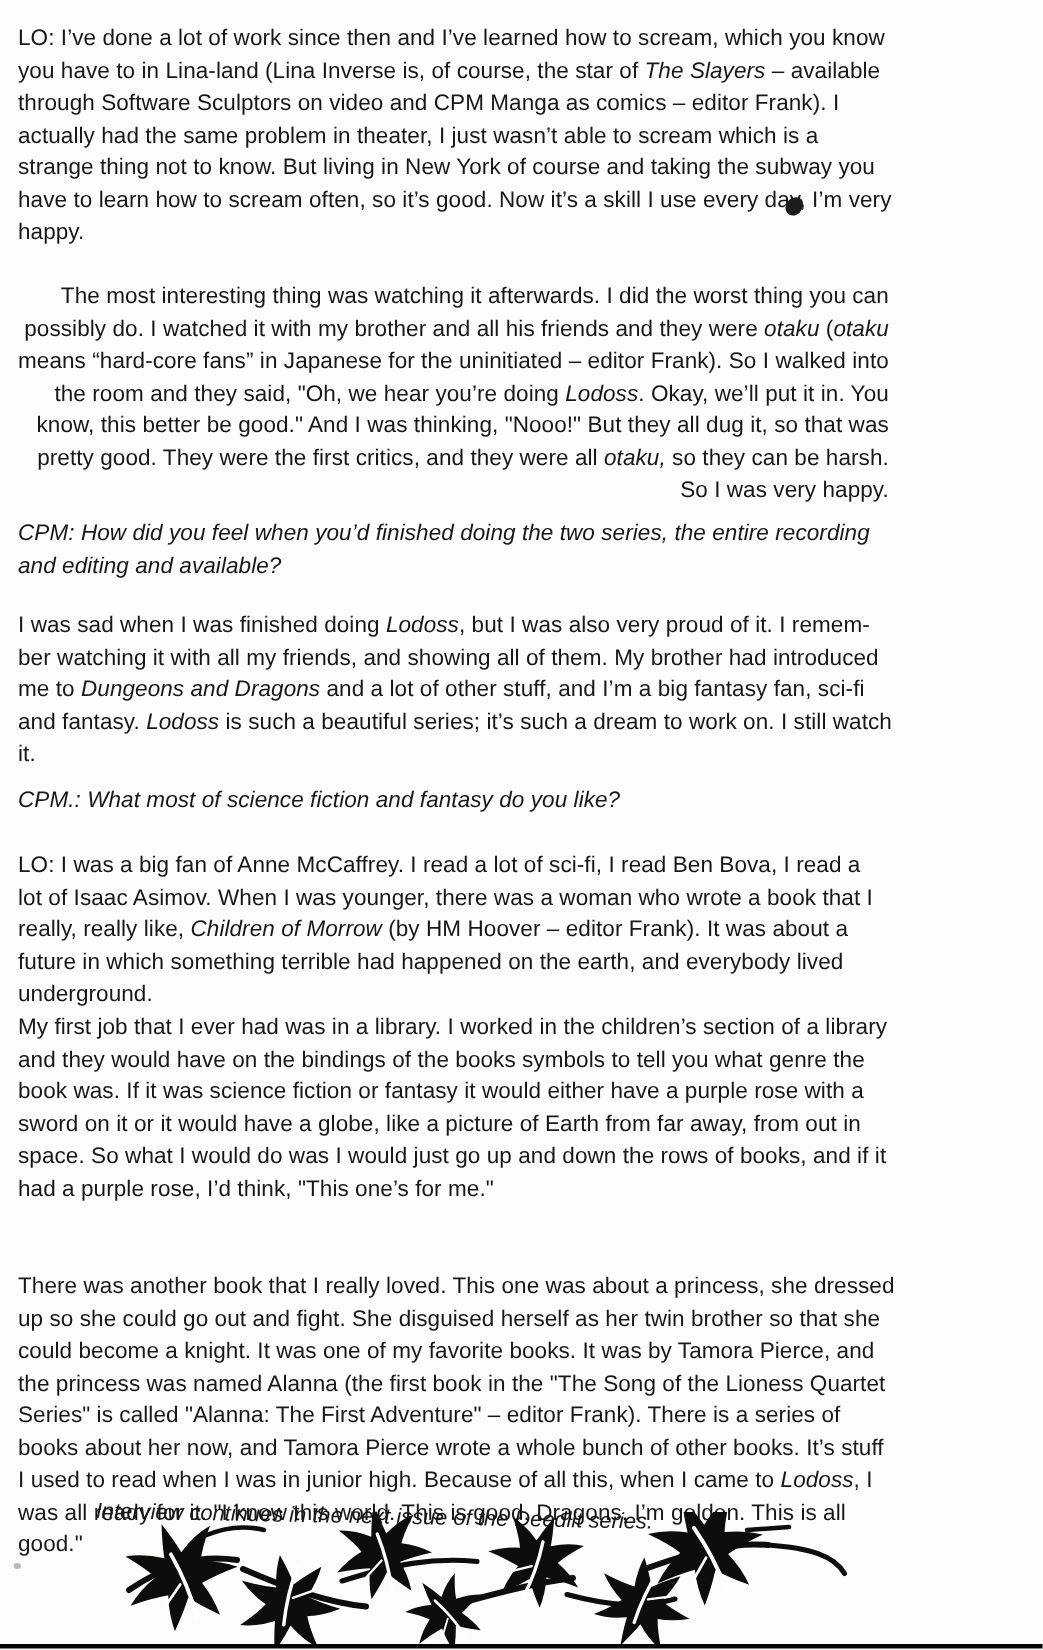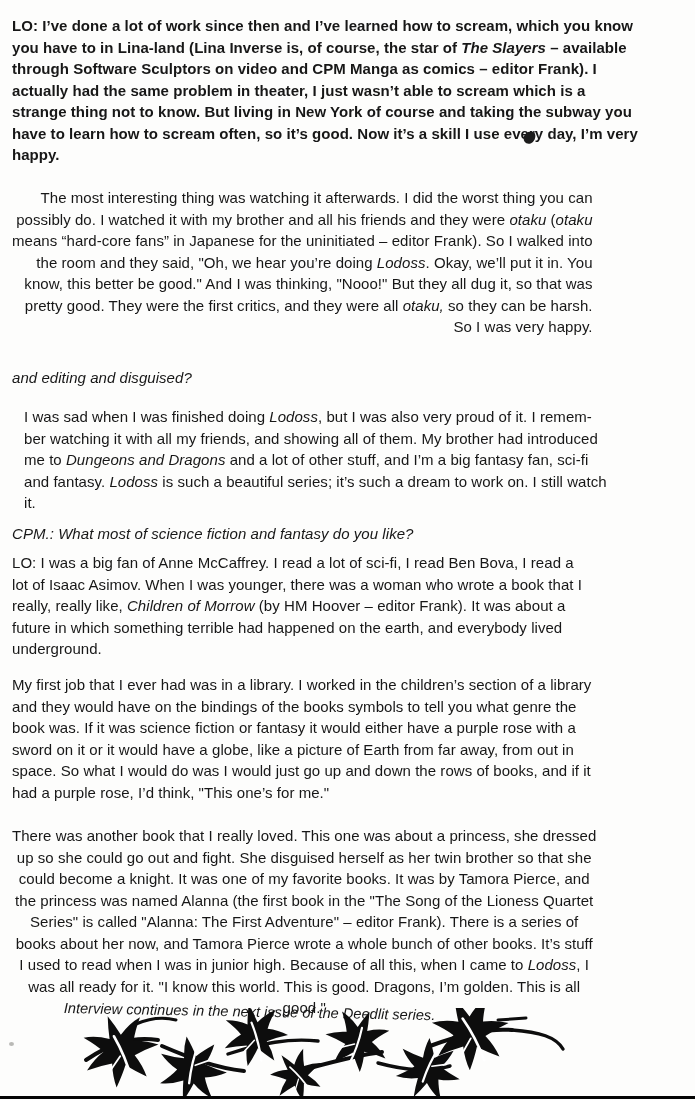--- a/index.html
+++ b/index.html
@@ -15,28 +15,28 @@
   .para{
     position:absolute;
     left:12px;
     margin:0;
     font-size:15px;
     line-height:21.5px;
     letter-spacing:.05px;
     white-space:nowrap;
   }
   .it{font-style:italic;}
-  .p1{top:15px;font-weight:bold;}
+  .p1{top:15px;}
   .p2{top:187px;text-align:right;}
   .p3{top:345px;}
-  .p4{top:406px;margin-left:12px;}
+  .p4{top:406px;}
   .p5{top:523px;}
-  .p6{top:552px;}
+  .p6{top:566px;}
   .p7{top:674px;}
-  .p8{top:825px;text-align:center;}
+  .p8{top:847px;}
   .footer-note{
     position:absolute;
     left:64px;top:1000px;
     margin:0;
     font-size:14.6px;
     font-style:italic;
     white-space:nowrap;
     transform:rotate(1.1deg);
     transform-origin:0 0;
   }
@@ -64,21 +64,21 @@
   }
 </style>
 </head>
 <body>
 
 <div class="page">
 
   <article>
     <p class="para p1"><span>LO: I’ve done a lot of work since then and I’ve learned how to scream, which you know</span><br><span>you have to in Lina-land (Lina Inverse is, of course, the star of </span><span class="it">The Slayers</span><span> – available</span><br><span>through Software Sculptors on video and CPM Manga as comics – editor Frank). I</span><br><span>actually had the same problem in theater, I just wasn’t able to scream which is a</span><br><span>strange thing not to know. But living in New York of course and taking the subway you</span><br><span>have to learn how to scream often, so it’s good. Now it’s a skill I use every day, I’m very</span><br><span>happy.</span></p>
     <p class="para p2"><span>The most interesting thing was watching it afterwards. I did the worst thing you can</span><br><span>possibly do. I watched it with my brother and all his friends and they were </span><span class="it">otaku</span><span> (</span><span class="it">otaku</span><br><span>means “hard-core fans” in Japanese for the uninitiated – editor Frank). So I walked into</span><br><span>the room and they said, "Oh, we hear you’re doing </span><span class="it">Lodoss</span><span>. Okay, we’ll put it in. You</span><br><span>know, this better be good." And I was thinking, "Nooo!" But they all dug it, so that was</span><br><span>pretty good. They were the first critics, and they were all </span><span class="it">otaku,</span><span> so they can be harsh.</span><br><span>So I was very happy.</span></p>
-    <p class="para p3"><br><span class="it">and editing and disguised?</span></p>
+    <p class="para p3"><span class="it">CPM: How did you feel when you’d finished doing the two series, the entire recording</span><br><span class="it">and editing and available?</span></p>
     <p class="para p4"><span>I was sad when I was finished doing </span><span class="it">Lodoss</span><span>, but I was also very proud of it. I remem-</span><br><span>ber watching it with all my friends, and showing all of them. My brother had introduced</span><br><span>me to </span><span class="it">Dungeons and Dragons</span><span> and a lot of other stuff, and I’m a big fantasy fan, sci-fi</span><br><span>and fantasy. </span><span class="it">Lodoss</span><span> is such a beautiful series; it’s such a dream to work on. I still watch</span><br><span>it.</span></p>
     <p class="para p5"><span class="it">CPM.: What most of science fiction and fantasy do you like?</span></p>
     <p class="para p6"><span>LO: I was a big fan of Anne McCaffrey. I read a lot of sci-fi, I read Ben Bova, I read a</span><br><span>lot of Isaac Asimov. When I was younger, there was a woman who wrote a book that I</span><br><span>really, really like, </span><span class="it">Children of Morrow</span><span> (by HM Hoover – editor Frank). It was about a</span><br><span>future in which something terrible had happened on the earth, and everybody lived</span><br><span>underground.</span></p>
     <p class="para p7"><span>My first job that I ever had was in a library. I worked in the children’s section of a library</span><br><span>and they would have on the bindings of the books symbols to tell you what genre the</span><br><span>book was. If it was science fiction or fantasy it would either have a purple rose with a</span><br><span>sword on it or it would have a globe, like a picture of Earth from far away, from out in</span><br><span>space. So what I would do was I would just go up and down the rows of books, and if it</span><br><span>had a purple rose, I’d think, "This one’s for me."</span></p>
     <p class="para p8"><span>There was another book that I really loved. This one was about a princess, she dressed</span><br><span>up so she could go out and fight. She disguised herself as her twin brother so that she</span><br><span>could become a knight. It was one of my favorite books. It was by Tamora Pierce, and</span><br><span>the princess was named Alanna (the first book in the "The Song of the Lioness Quartet</span><br><span>Series" is called "Alanna: The First Adventure" – editor Frank). There is a series of</span><br><span>books about her now, and Tamora Pierce wrote a whole bunch of other books. It’s stuff</span><br><span>I used to read when I was in junior high. Because of all this, when I came to </span><span class="it">Lodoss</span><span>, I</span><br><span>was all ready for it. "I know this world. This is good. Dragons, I’m golden. This is all</span><br><span>good."</span></p>
   </article>
 
   <p class="footer-note">Interview continues in the next issue of the Deedlit series.</p>
 
   <svg class="ivy" width="500" height="90" viewBox="0 0 500 90" xmlns="http://www.w3.org/2000/svg">

